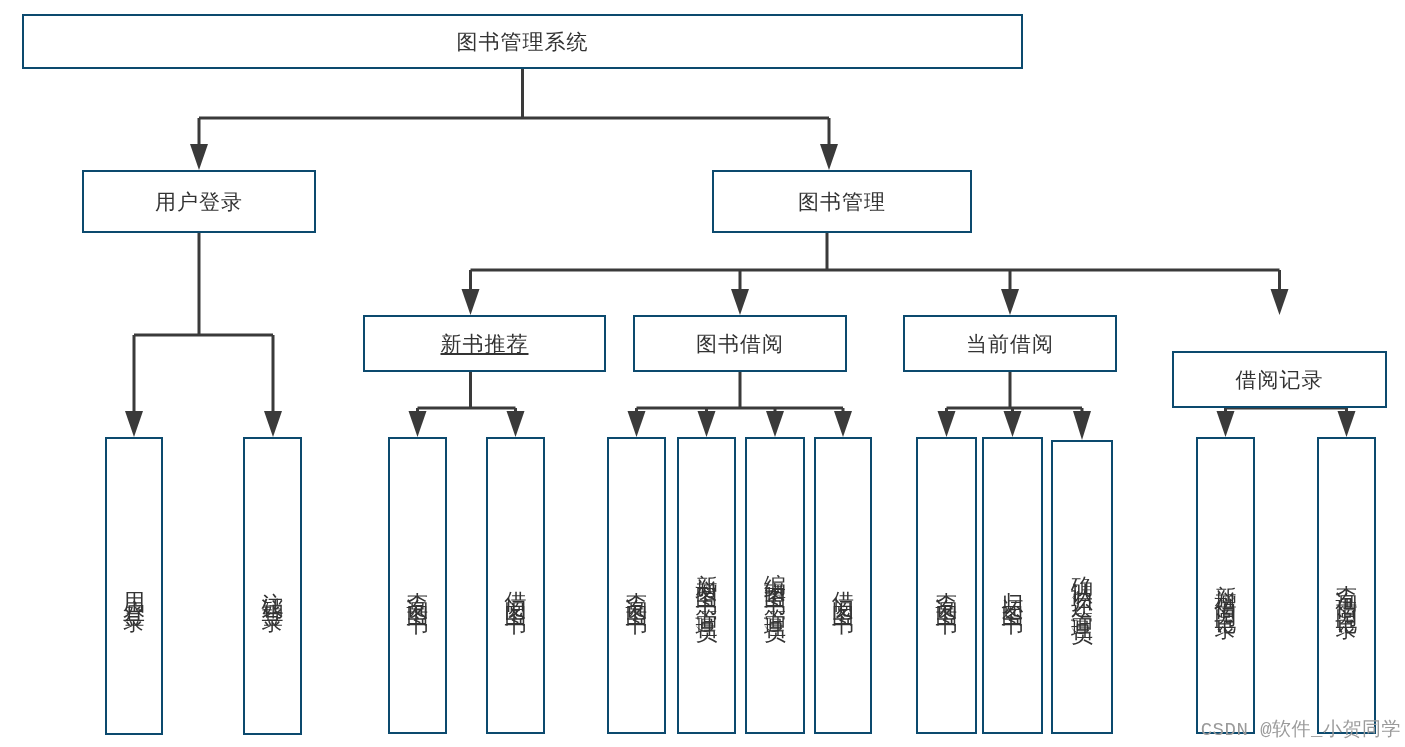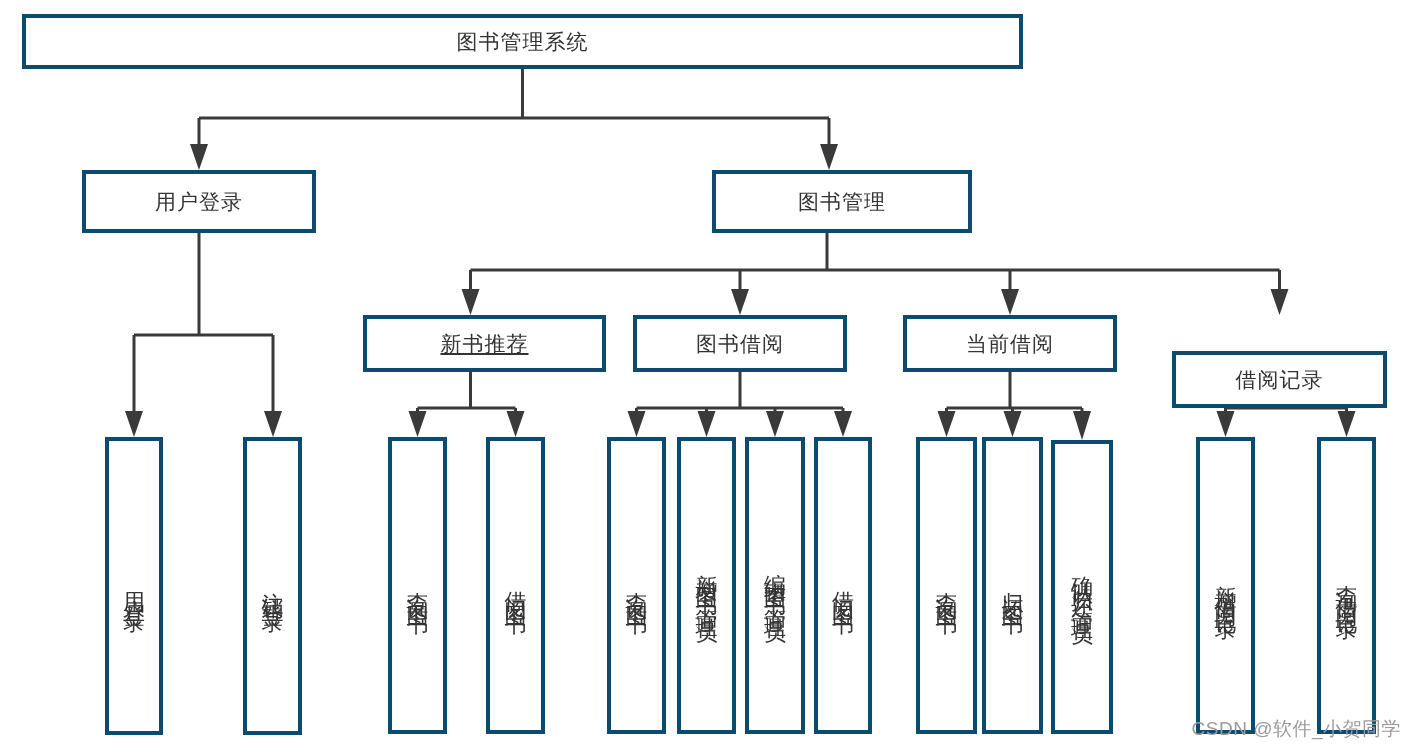--- a/index.html
+++ b/index.html
@@ -3,34 +3,34 @@
 <meta charset="utf-8">
 <style>
   html,body{margin:0;padding:0;background:#ffffff;}
   body{font-family:"Liberation Sans","DejaVu Sans",sans-serif;}
   .canvas{
     position:relative;width:1405px;height:747px;background:#ffffff;overflow:hidden;
   }
   .wires{position:absolute;left:0;top:0;z-index:1;}
   .node{
     position:absolute;box-sizing:border-box;background:#ffffff;
-    border:4px solid #0c4a6e;color:#333333;z-index:2;
+    border:2px solid #0c4a6e;color:#333333;z-index:2;
     display:flex;align-items:center;justify-content:center;
   }
   .node-h{font-size:21px;letter-spacing:1px;}
   .node-root{font-size:21px;letter-spacing:1px;}
   .node-v{
     font-size:22px;
     writing-mode:vertical-rl;text-orientation:mixed;
     letter-spacing:7px;line-height:1;
     padding-top:4px;
   }
   .watermark{
     position:absolute;z-index:3;font-size:19px;color:#9b9b9b;
-    right:4px;bottom:5px;letter-spacing:0.5px;
+    right:4px;bottom:5px;letter-spacing:0.5px;font-family:Liberation Mono, monospace;
   }
 </style>
 </head>
 <body>
 
 <div class="canvas">
 
   <svg class="wires" width="1405" height="747" viewBox="0 0 1405 747">
     <g stroke="#3a3a3a" stroke-width="3" fill="none">
 

